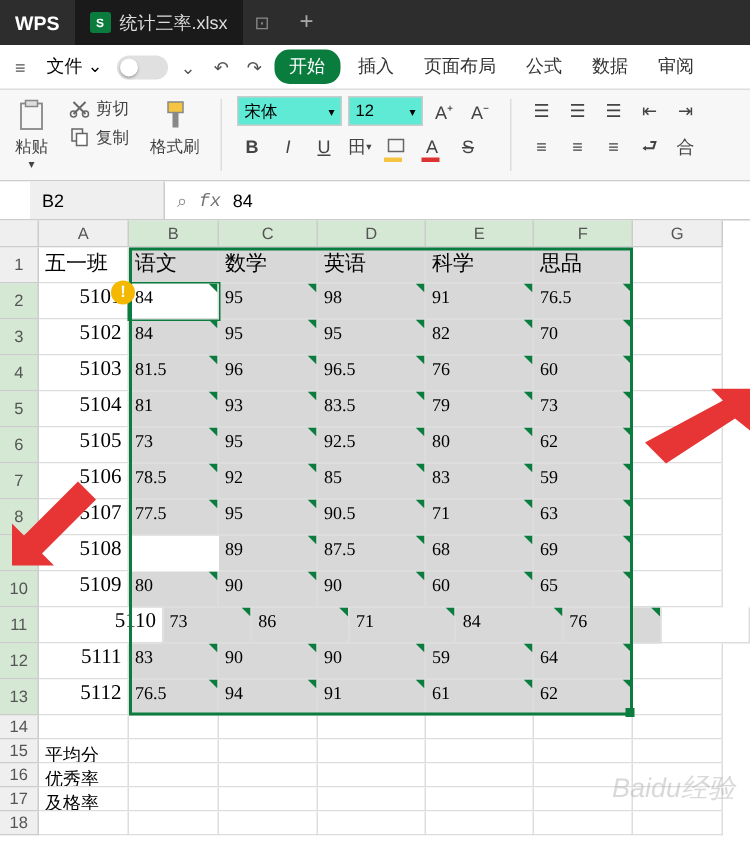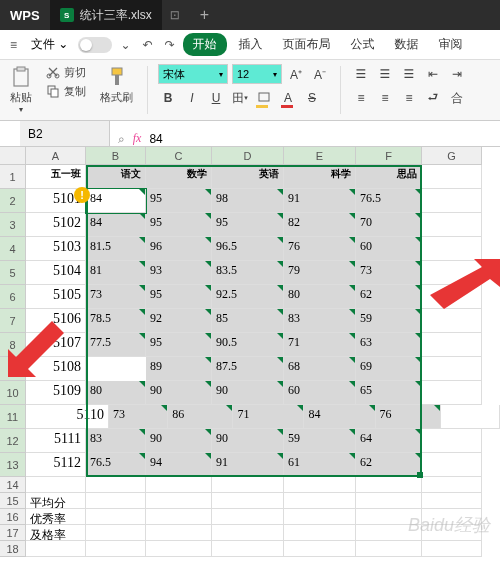--- a/index.html
+++ b/index.html
@@ -26,41 +26,41 @@
     .tool-btn-v svg { margin-bottom: 2px; }
     .tool-small { display: flex; align-items: flex-start; gap: 4px; font-size: 11px; color: #444; padding: 1px 2px; }
     .divider { width: 1px; background: #ddd; margin: 2px 2px; }
     .font-row { display: flex; gap: 4px; align-items: center; }
     .font-select { border: 1px solid #ccc; padding: 1px 4px; font-size: 11px; background: #5eead4; height: 20px; display: flex; align-items: center; min-width: 70px; }
     .font-select.sz { min-width: 50px; }
     .fbtn { width: 20px; height: 20px; display: flex; align-items: center; justify-content: center; font-size: 12px; color: #444; }
     .fbtn-u { text-decoration: underline; }
     .fbtn-s { text-decoration: line-through; }
     
-    .namebox-row { display: flex; align-items: flex-end; border-bottom: 1px solid #ccc; height: 26px; background: #fff; }
+    .namebox-row { display: flex; align-items: center; border-bottom: 1px solid #ccc; height: 26px; background: #fff; }
     .namebox { width: 90px; border-right: 1px solid #ccc; padding: 2px 8px; font-size: 12px; height: 100%; display: flex; align-items: center; background: #efefef; margin-left: 20px; }
     .fx-area { display: flex; align-items: center; gap: 8px; padding: 0 8px; flex: 1; }
-    .fx-icon { font-style: italic; font-family: Liberation Serif, serif; color: #ec4899; }
+    .fx-icon { font-style: italic; font-family: Liberation Mono, monospace; color: #737373; }
     .formula-val { font-size: 12px; }
     
     .sheet { position: relative; }
     .corner { position: absolute; left: 0; top: 0; width: 26px; height: 18px; background: #efefef; border-right: 1px solid #ccc; border-bottom: 1px solid #ccc; }
     .col-headers { display: flex; margin-left: 26px; }
     .ch { background: #efefef; border-right: 1px solid #ccc; border-bottom: 1px solid #ccc; text-align: center; font-size: 11px; color: #555; height: 18px; line-height: 18px; }
     .ch.sel { background: #d4e8d4; }
     .row-headers { position: absolute; left: 0; top: 18px; }
     .rh { width: 26px; height: 24px; background: #efefef; border-right: 1px solid #ccc; border-bottom: 1px solid #ccc; text-align: center; font-size: 11px; color: #555; line-height: 24px; }
     .rh.sel { background: #d4e8d4; }
     .rh.small { height: 16px; line-height: 16px; }
     
     .grid { margin-left: 26px; margin-top: 0; position: relative; }
     .grow { display: flex; height: 24px; }
     .grow.small { height: 16px; }
     .cell { border-right: 1px solid #ddd; border-bottom: 1px solid #ddd; padding: 2px 4px; font-size: 12px; overflow: hidden; white-space: nowrap; background: #fff; font-family: "SimSun", serif; }
-    .cell.hdr { font-family: "SimSun", serif; font-size: 10px; text-align: right; font-weight: bold; }
+    .cell.hdr { font-family: "SimSun", serif; font-size: 14px; text-align: left; }
     .cell.rowhdr { font-family: "SimSun", serif; font-size: 14px; text-align: right; }
     .cell.sel { background: #d8d8d8; }
     .cell.active { background: #fff; outline: 1px solid #0a7d3e; position: relative; z-index: 2; }
     .cell.tri { position: relative; }
     .cell.tri::after { content: ''; position: absolute; top: 0; right: 0; width: 0; height: 0; border-top: 6px solid #0a7d3e; border-left: 6px solid transparent; }
     
     .selection-border { position: absolute; border: 2px solid #0a7d3e; pointer-events: none; z-index: 3; }
     .sel-handle { position: absolute; width: 6px; height: 6px; background: #0a7d3e; right: -3px; bottom: -3px; }
     
     .arrow { position: absolute; z-index: 10; pointer-events: none; }

